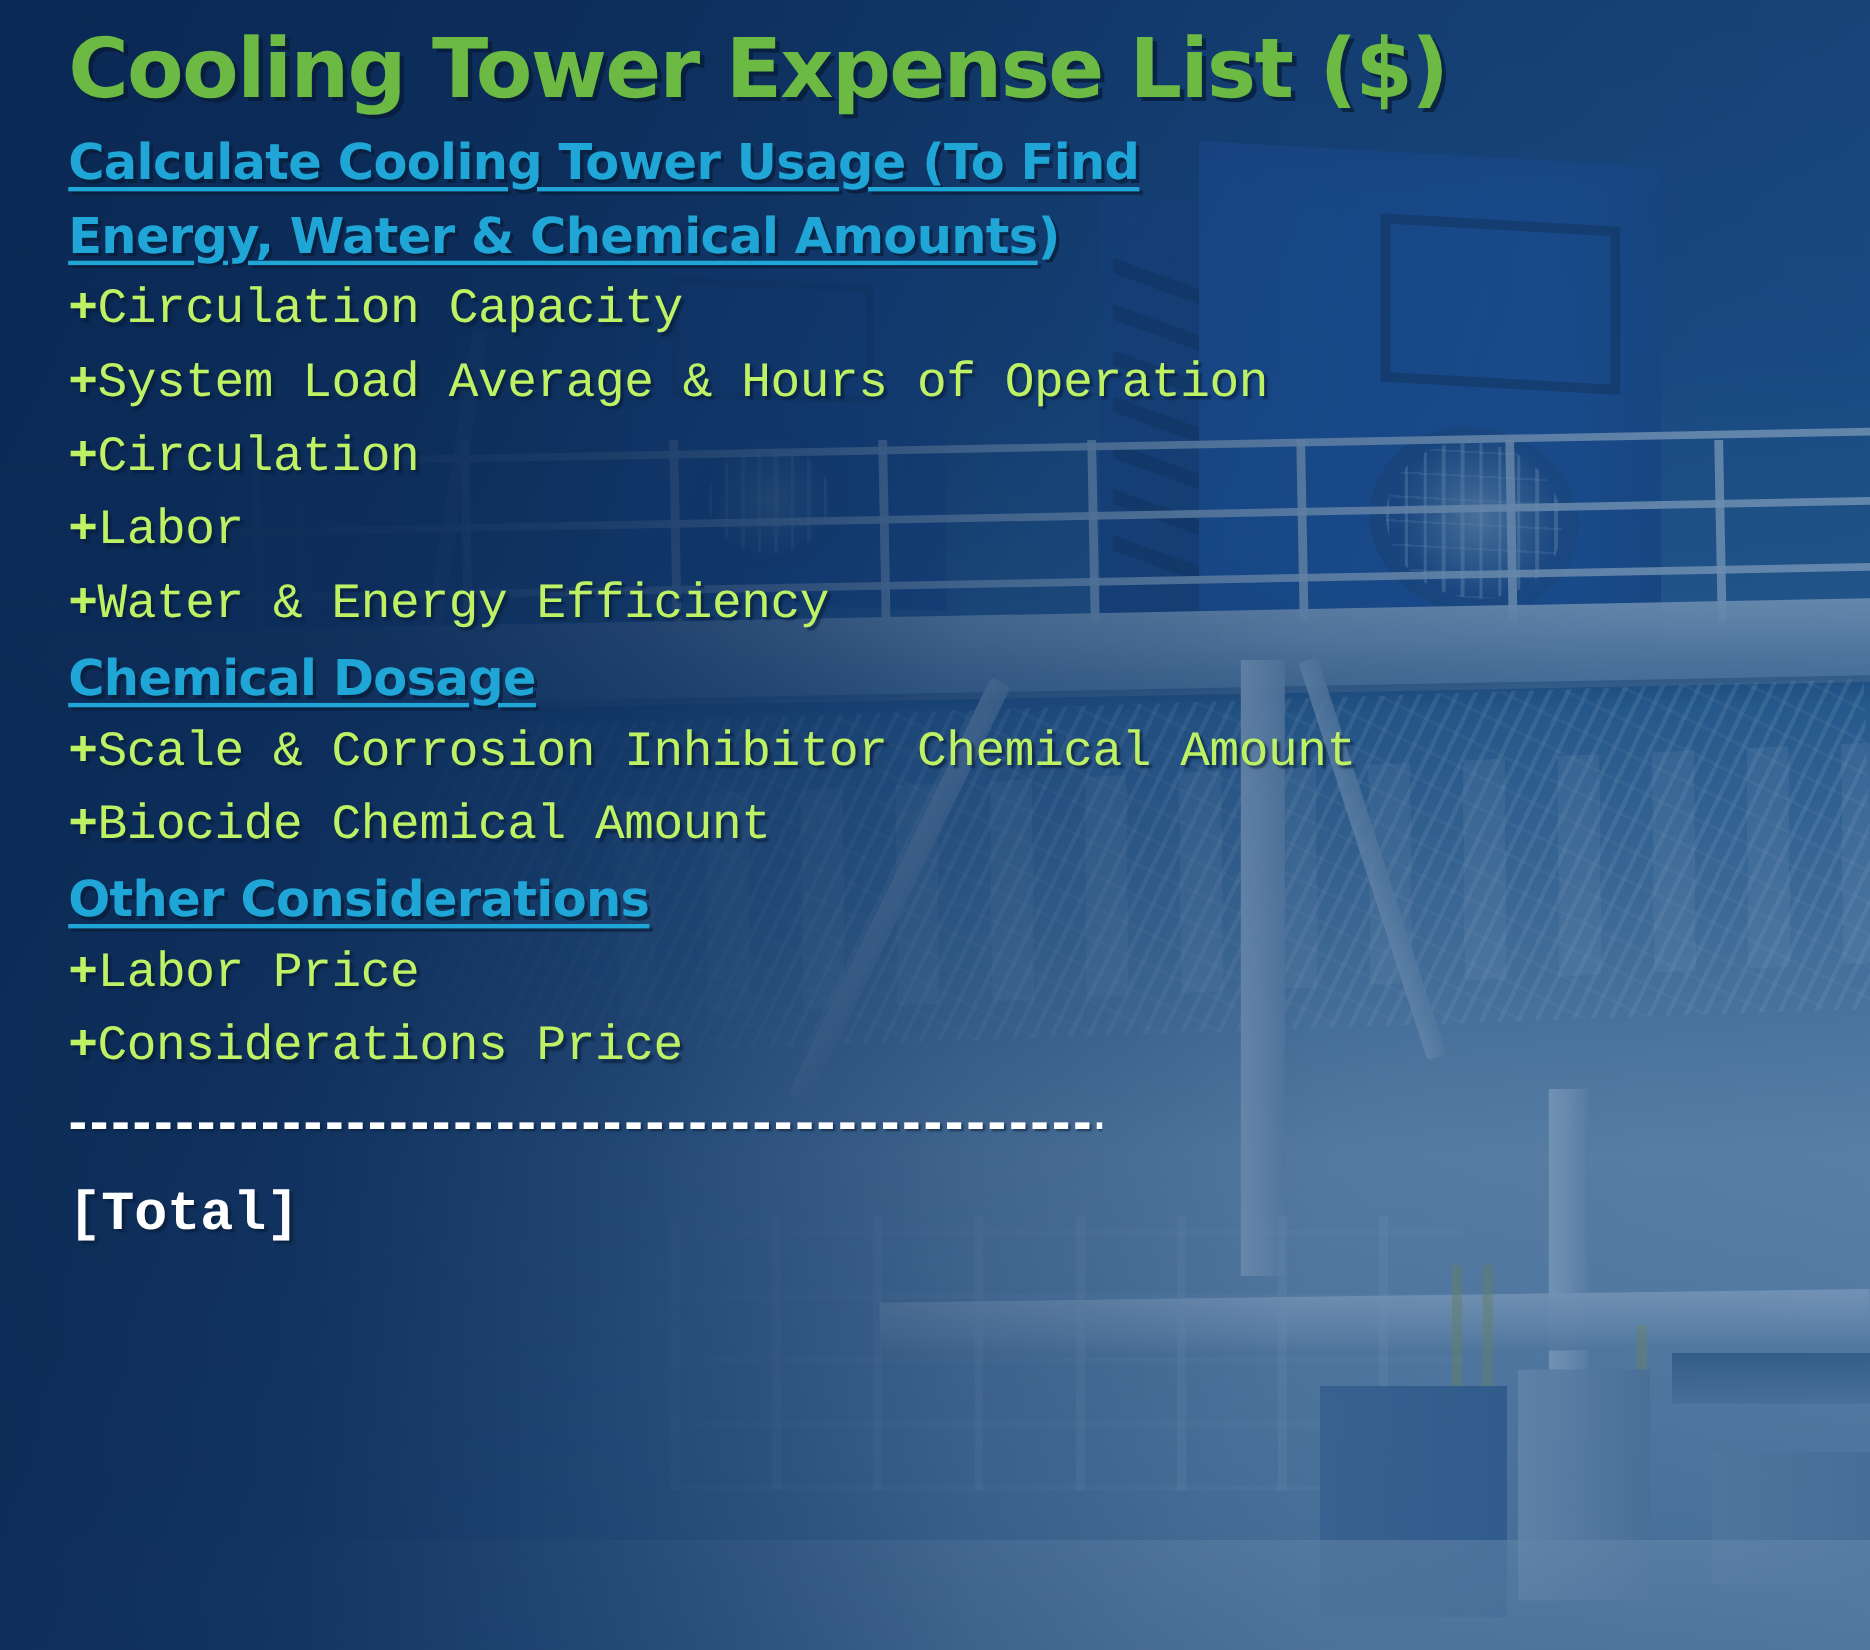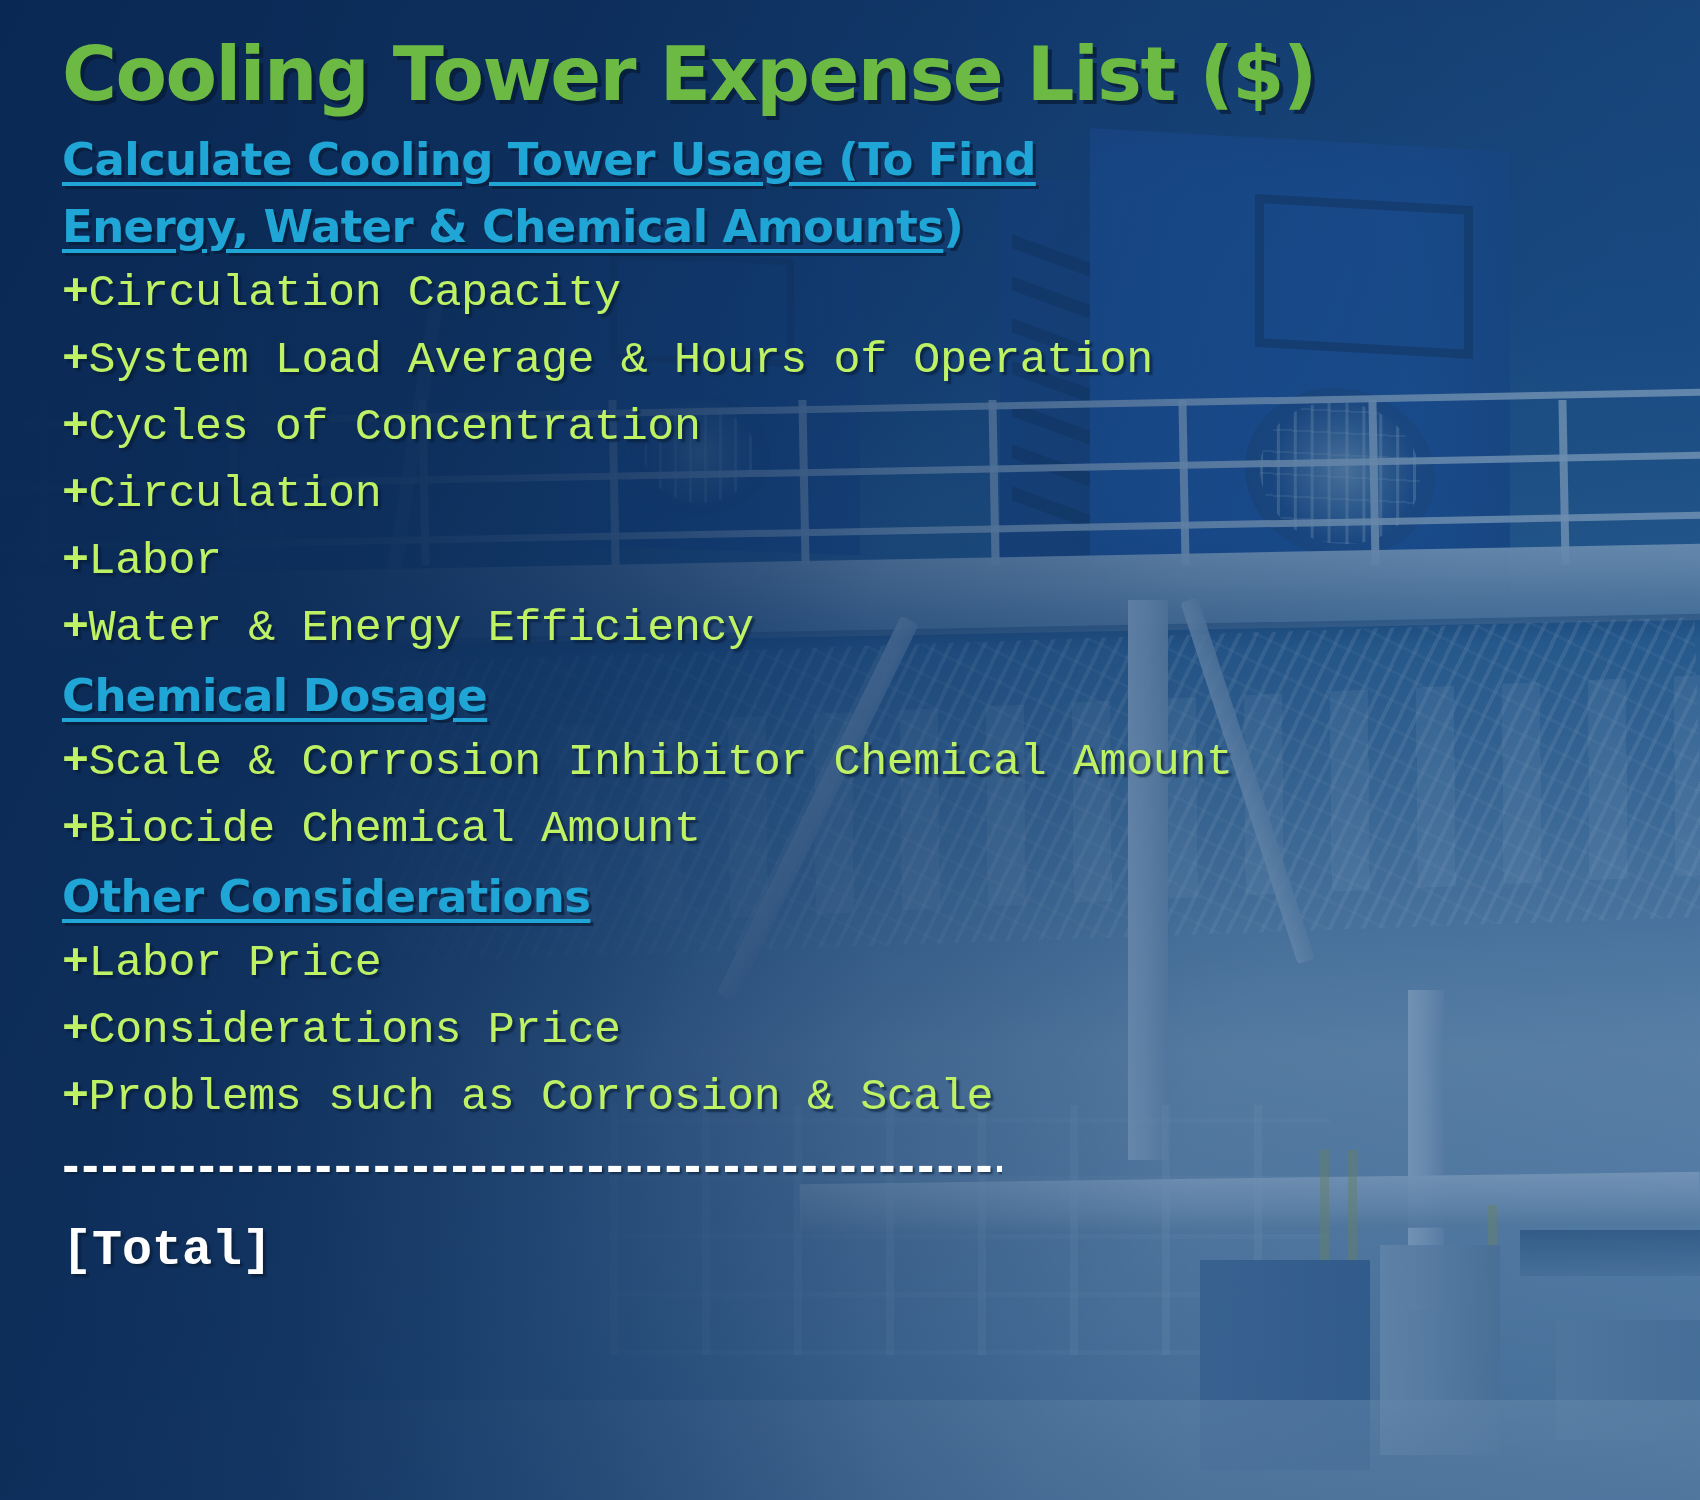--- a/index.html
+++ b/index.html
@@ -288,21 +288,20 @@
         rgba(34,92,146,0.20) 100%);
   }
 
   
   .content {
     position: absolute;
     left: 0; top: 0;
     width: 1700px; height: 1089px;
     padding: 16px 0 0 62px;
     box-sizing: border-box;
-    margin-top: 12px;
   }
 
   .title {
     font-family: "DejaVu Sans", sans-serif;
     font-weight: 700;
     font-size: 75px;
     line-height: 92px;
     letter-spacing: -1.5px;
     color: #6cb943;
     text-shadow: 4px 4px 0 rgba(7,26,52,.72);
@@ -438,34 +437,32 @@
   </div>
 
   <div class="content">
 
     <div class="title">Cooling Tower Expense List ($)</div>
 
     <div class="heading multi"><span class="u">Calculate Cooling Tower Usage (To Find Energy, Water &amp; Chemical Amounts</span><span>)</span></div>
 
     <div class="item"><span class="plus">+</span><span>Circulation Capacity</span></div>
     <div class="item"><span class="plus">+</span><span>System Load Average &amp; Hours of Operation</span></div>
-    <div class="item"><span class="plus">+</span><span>Cycles of Concentration</span></div>
     <div class="item"><span class="plus">+</span><span>Circulation</span></div>
     <div class="item"><span class="plus">+</span><span>Labor</span></div>
     <div class="item"><span class="plus">+</span><span>Water &amp; Energy Efficiency</span></div>
 
     <div class="heading"><span class="u">Chemical Dosage</span></div>
 
     <div class="item"><span class="plus">+</span><span>Scale &amp; Corrosion Inhibitor Chemical Amount</span></div>
     <div class="item"><span class="plus">+</span><span>Biocide Chemical Amount</span></div>
 
     <div class="heading"><span class="u">Other Considerations</span></div>
 
     <div class="item"><span class="plus">+</span><span>Labor Price</span></div>
     <div class="item"><span class="plus">+</span><span>Considerations Price</span></div>
-    <div class="item"><span class="plus">+</span><span>Problems such as Corrosion &amp; Scale</span></div>
 
     <div class="divider">---------------------------------------------------------------</div>
 
     <div class="total">[Total]</div>
 
   </div>
 </div>
 
 </body></html>

